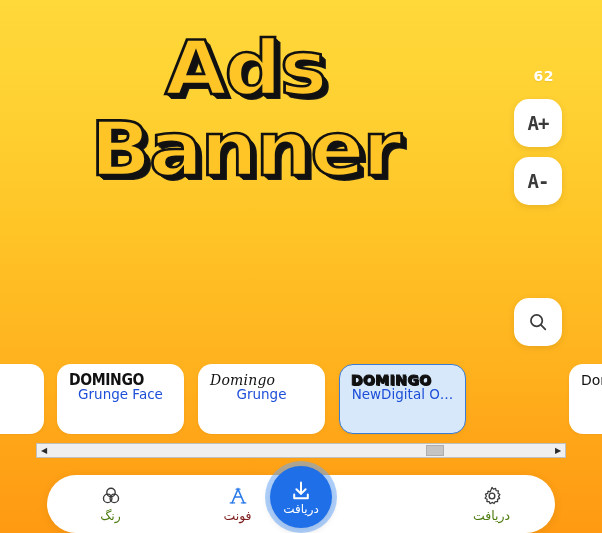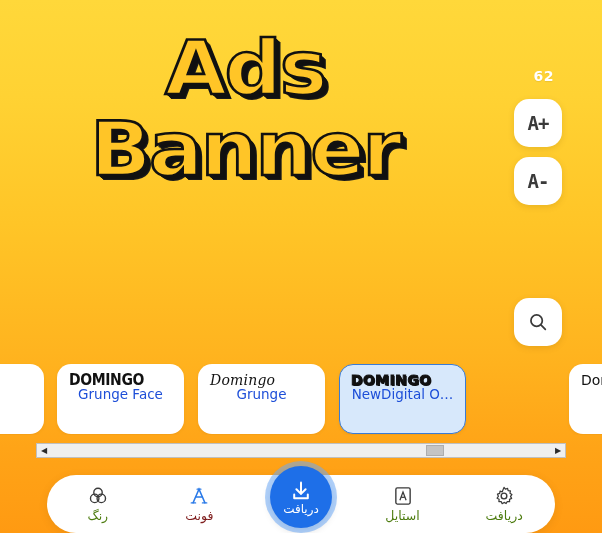--- a/index.html
+++ b/index.html
@@ -388,30 +388,20 @@
           <line x1="3.6" y1="19.5" x2="8.2" y2="19.5"></line>
           <line x1="15.8" y1="19.5" x2="20.4" y2="19.5"></line>
           <line x1="10" y1="4.5" x2="14" y2="4.5"></line>
         </svg>
       </span>
       <span class="nav-label">فونت</span>
     </div>
 
     <div class="nav-item spacer"></div>
 
-    <div class="nav-item">
-      <span class="nav-icon">
-        <svg width="22" height="22" viewBox="0 0 24 24" fill="none" stroke="#3a3a3a" stroke-width="1.5">
-          <rect x="4.2" y="3.2" width="15.6" height="17.6" rx="1.6"></rect>
-          <path d="M8.6 16.6 L12 7.6 L15.4 16.6" stroke-width="1.4"></path>
-          <line x1="10" y1="13.4" x2="14" y2="13.4" stroke-width="1.4"></line>
-        </svg>
-      </span>
-      <span class="nav-label">استایل</span>
-    </div>
 
     <div class="nav-item">
       <span class="nav-icon">
         <svg width="22" height="22" viewBox="0 0 24 24" fill="none" stroke="#3a3a3a" stroke-width="1.5">
           <circle cx="12" cy="12" r="3.1"></circle>
           <path d="M12 2.6 l1.5 2.0 2.4 -0.9 0.6 2.5 2.5 0.3 -0.5 2.5 2.1 1.4 -1.5 2.0 1.2 2.2 -2.3 1.1 0.1 2.5 -2.5 -0.2 -1.3 2.2 -2.2 -1.2 -2.1 1.4 -1.1 -2.3 -2.5 0.0 0.3 -2.5 -2.2 -1.2 1.4 -2.1 -1.0 -2.3 2.4 -0.8 0.4 -2.5 2.4 0.7 z" stroke-width="1.35" stroke-linejoin="round"></path>
         </svg>
       </span>
       <span class="nav-label">دریافت</span>
     </div>

